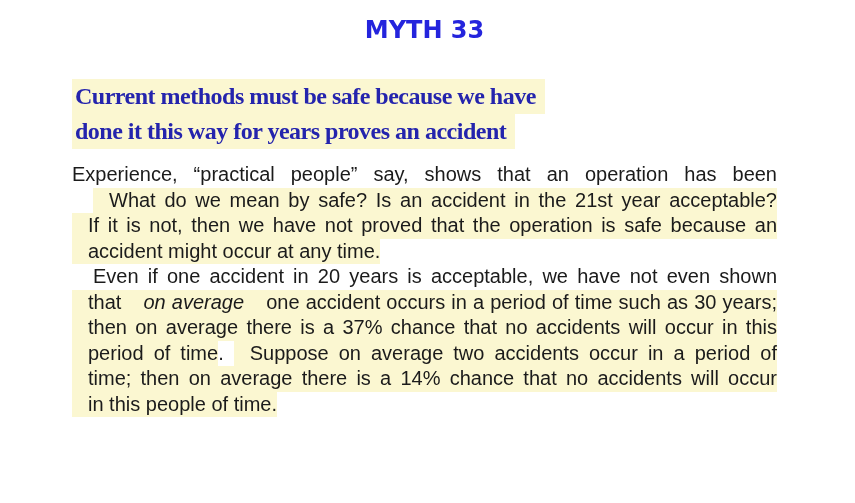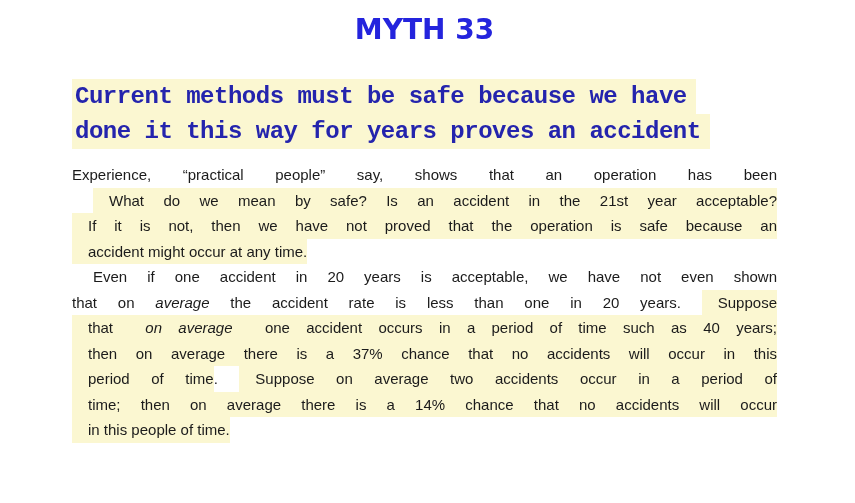--- a/index.html
+++ b/index.html
@@ -22,45 +22,45 @@
     width: 705px;
     margin-left: 72px;
   }
   .doc-title {
     margin: 0;
     width: 705px;
     margin-left: 72px;
     text-align: center;
     font-family: "DejaVu Sans", sans-serif;
     font-weight: bold;
-    font-size: 28px;
+    font-size: 24px;
     line-height: 30px;
     color: var(--title-color, #2424dd);
     letter-spacing: 0px;
   }
   .myth-heading {
     margin: 34px 0 13px 0;
-    font-family: Liberation Mono, monospace;
+    font-family: Liberation Serif, serif;
     font-weight: bold;
     font-size: 24px;
     color: var(--heading-color, #2424ad);
     letter-spacing: -0.5px;
   }
   .hline {
     height: 35px;
     line-height: 35px;
     overflow: hidden;
     white-space: nowrap;
   }
   .hline .hmark {
     background: var(--hl, #fbf7d1);
     padding: 8px 9px 9px 3px;
   }
   .body-text {
-    font-size: 15px;
+    font-size: 20px;
   }
   .line {
     height: 25.5px;
     line-height: 25.5px;
     overflow: hidden;
     white-space: nowrap;
   }
   .line.j {
     text-align: justify;
     text-align-last: justify;
@@ -88,22 +88,21 @@
       <div class="hline"><span class="hmark">Current methods must be safe because we have</span></div>
       <div class="hline"><span class="hmark">done it this way for years proves an accident</span></div>
     </h2>
 
     <div class="body-text">
         <div class="line j"><span class="">Experience, “practical people” say, shows that an operation has been</span></div>
         <div class="line j ind"><span class="hl">What do we mean by safe? Is an accident in the 21st year acceptable?</span></div>
         <div class="line j"><span class="hl">If it is not, then we have not proved that the operation is safe because an</span></div>
         <div class="line"><span class="hl">accident might occur at any time.</span></div>
         <div class="line j ind"><span class="">Even if one accident in 20 years is acceptable, we have not even shown</span></div>
-        <div class="line j"><span class="">that on </span><span class=" it">average</span><span class=""> the accident rate is less than one in 20 years. </span><span class="hl">Suppose</span></div>
-        <div class="line j"><span class="hl">that </span><span class="hl it">on average</span><span class="hl"> one accident occurs in a period of time such as 40 years;</span></div>
+        <div class="line j"><span class="hl">that </span><span class="hl it">on average</span><span class="hl"> one accident occurs in a period of time such as 30 years;</span></div>
         <div class="line j"><span class="hl">then on average there is a 37% chance that no accidents will occur in this</span></div>
         <div class="line j"><span class="hl">period of time</span><span class="">. </span><span class="hl">Suppose on average two accidents occur in a period of</span></div>
         <div class="line j"><span class="hl">time; then on average there is a 14% chance that no accidents will occur</span></div>
         <div class="line"><span class="hl">in this people of time.</span></div>
       </div>
   </div>
 
 </div>
 
 </body></html>

